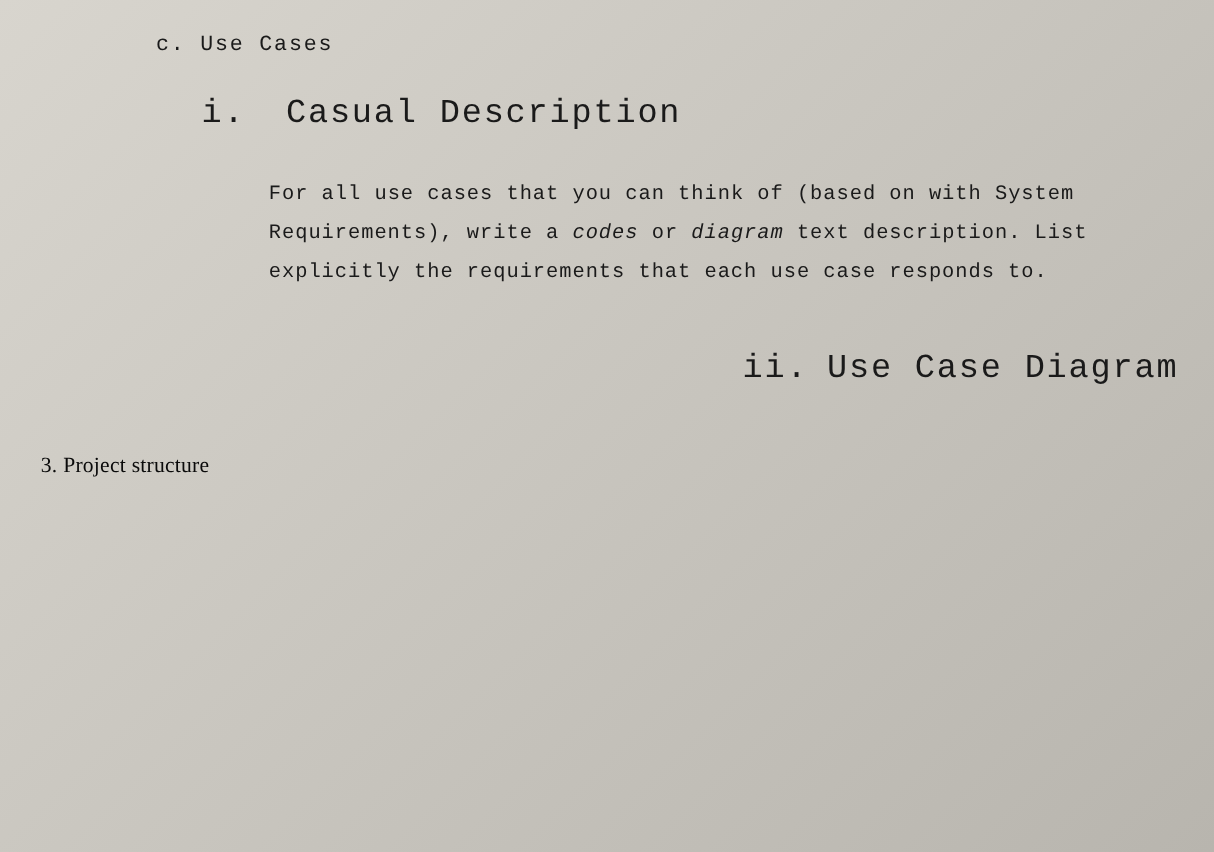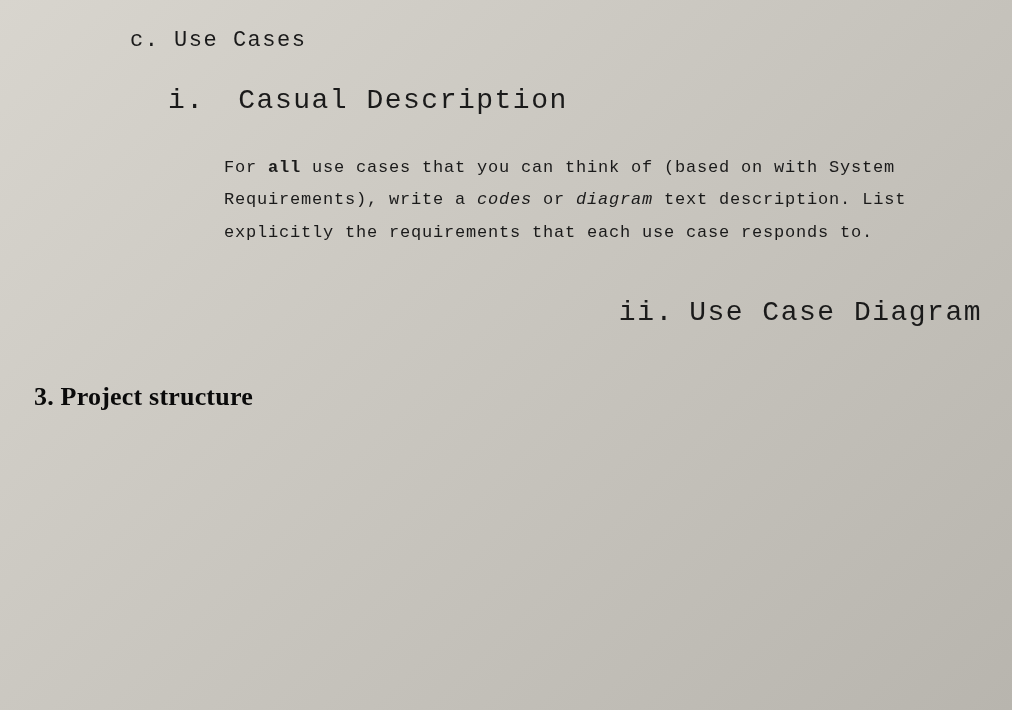--- a/index.html
+++ b/index.html
@@ -15,21 +15,21 @@
       color: #1a1a1a;
       padding: 20px 30px;
       overflow: hidden;
       position: relative;
     }
     .section-c {
       margin-left: 100px;
       margin-top: 8px;
     }
     .section-c-header {
-      font-size: 22px;
+      font-size: 18px;
       font-weight: normal;
       letter-spacing: 1.5px;
     }
     .subsection {
       margin-left: 38px;
       margin-top: 32px;
     }
     .subsection-header {
       font-size: 28px;
       font-weight: normal;
@@ -41,33 +41,33 @@
     }
     .subsection-body {
       margin-left: 56px;
       margin-top: 36px;
       font-size: 17px;
       line-height: 1.9;
       letter-spacing: 0.8px;
       max-width: 720px;
     }
     .bold {
-      font-weight: bold;
+      font-weight: normal;
     }
     .italic {
       font-style: italic;
     }
     .main-list {
       margin-top: 54px;
       margin-left: 4px;
     }
     .main-item {
       font-family: Georgia, "Times New Roman", serif;
-      font-size: 26px;
-      font-weight: bold;
+      font-size: 18px;
+      font-weight: normal;
       color: #0a0a0a;
       margin-bottom: 22px;
       letter-spacing: 0.2px;
     }
     .cursor {
       display: inline-block;
       font-style: normal;
     }
   </style>
 </head>

